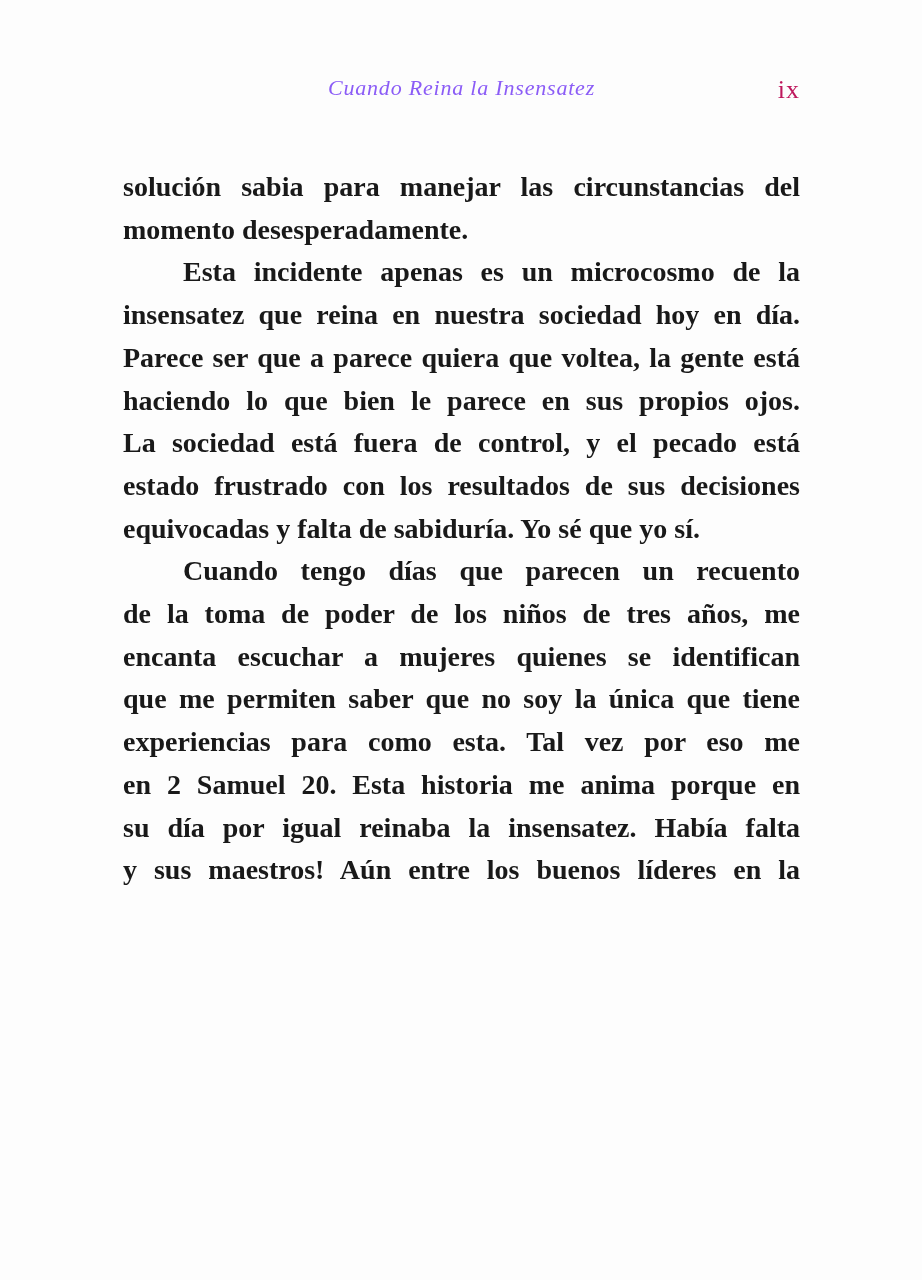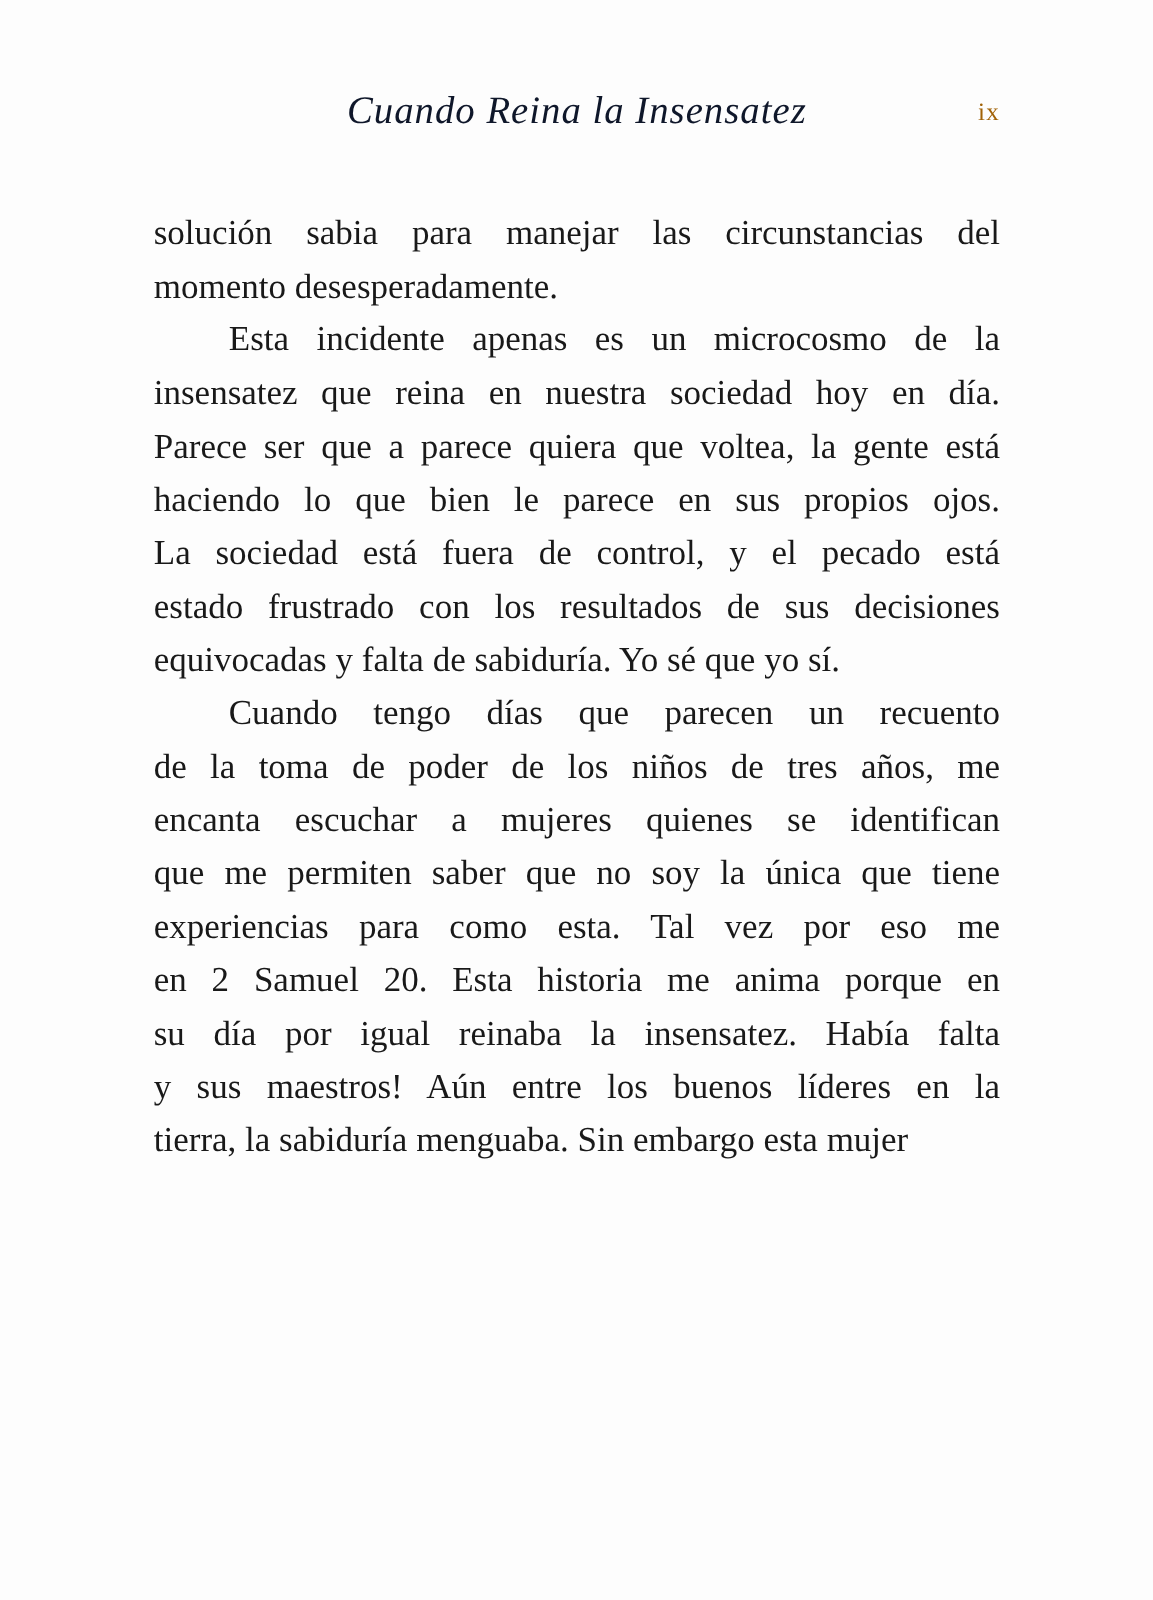--- a/index.html
+++ b/index.html
@@ -22,44 +22,45 @@
     width: 677px;
   }
   .running-header {
     position: relative;
     margin-top: 70px;
     height: 40px;
     text-align: center;
   }
   .running-title {
     font-style: italic;
-    font-size: 31px;
+    font-size: 22px;
     line-height: 36px;
     letter-spacing: 0.8px;
-    color: #0f172a;
+    color: #8b5cf6;
   }
   .folio {
     position: absolute;
     right: 0;
     top: 4px;
-    font-size: 20px;
+    font-size: 26px;
     line-height: 32px;
     letter-spacing: 1px;
-    color: #a16207;
+    color: #be185d;
   }
   .body-text {
     margin-top: 56px;
     font-size: 28px;
     line-height: 42.7px;
     color: #191919;
   }
   .para { margin: 0; }
   .line {
     text-align: justify;
     text-align-last: justify;
+    font-weight: bold;
     -moz-text-align-last: justify;
   }
   .line.last {
     text-align-last: left;
     -moz-text-align-last: left;
   }
   .line.indent {
     text-indent: 60px;
   }
 </style>
@@ -88,17 +89,16 @@
         </div>
         <div class="para">
           <div class="line indent">Cuando tengo días que parecen un recuento</div>
           <div class="line">de la toma de poder de los niños de tres años, me</div>
           <div class="line">encanta escuchar a mujeres quienes se identifican</div>
           <div class="line">que me permiten saber que no soy la única que tiene</div>
           <div class="line">experiencias para como esta. Tal vez por eso me</div>
           <div class="line">en 2 Samuel 20. Esta historia me anima porque en</div>
           <div class="line">su día por igual reinaba la insensatez. Había falta</div>
           <div class="line">y sus maestros! Aún entre los buenos líderes en la</div>
-          <div class="line last">tierra, la sabiduría menguaba. Sin embargo esta mujer</div>
         </div>
       </main>
   </div>
 </div>
 
 </body></html>

